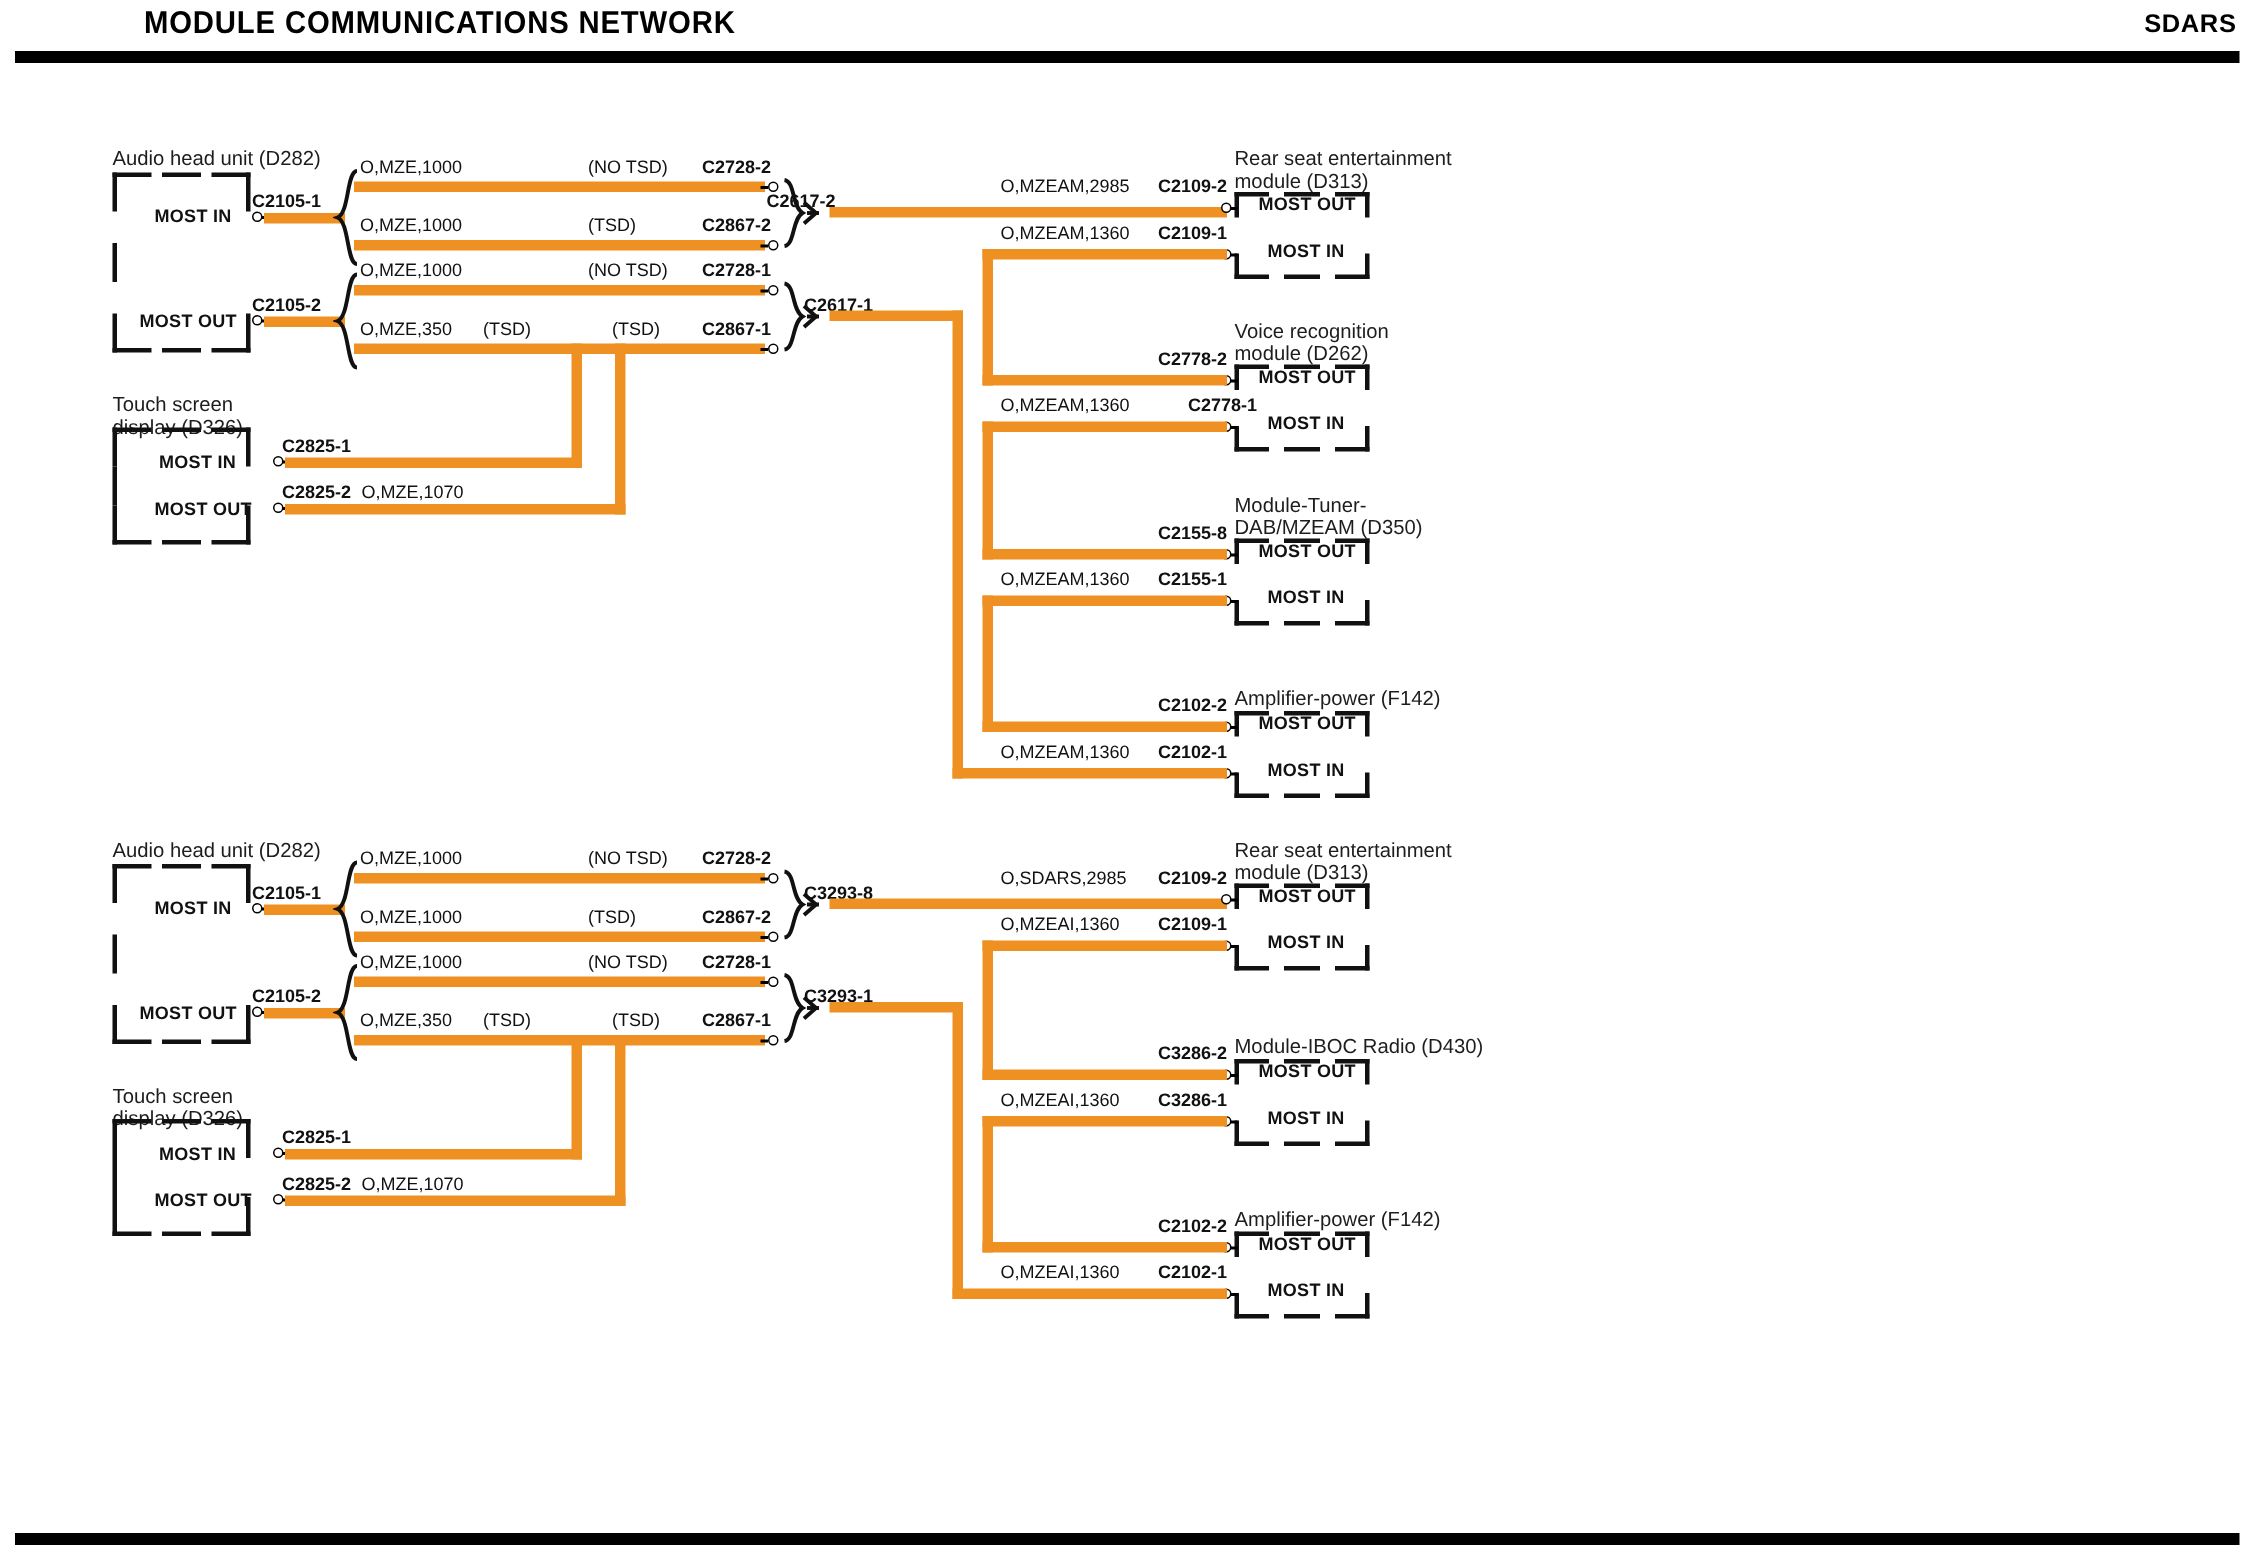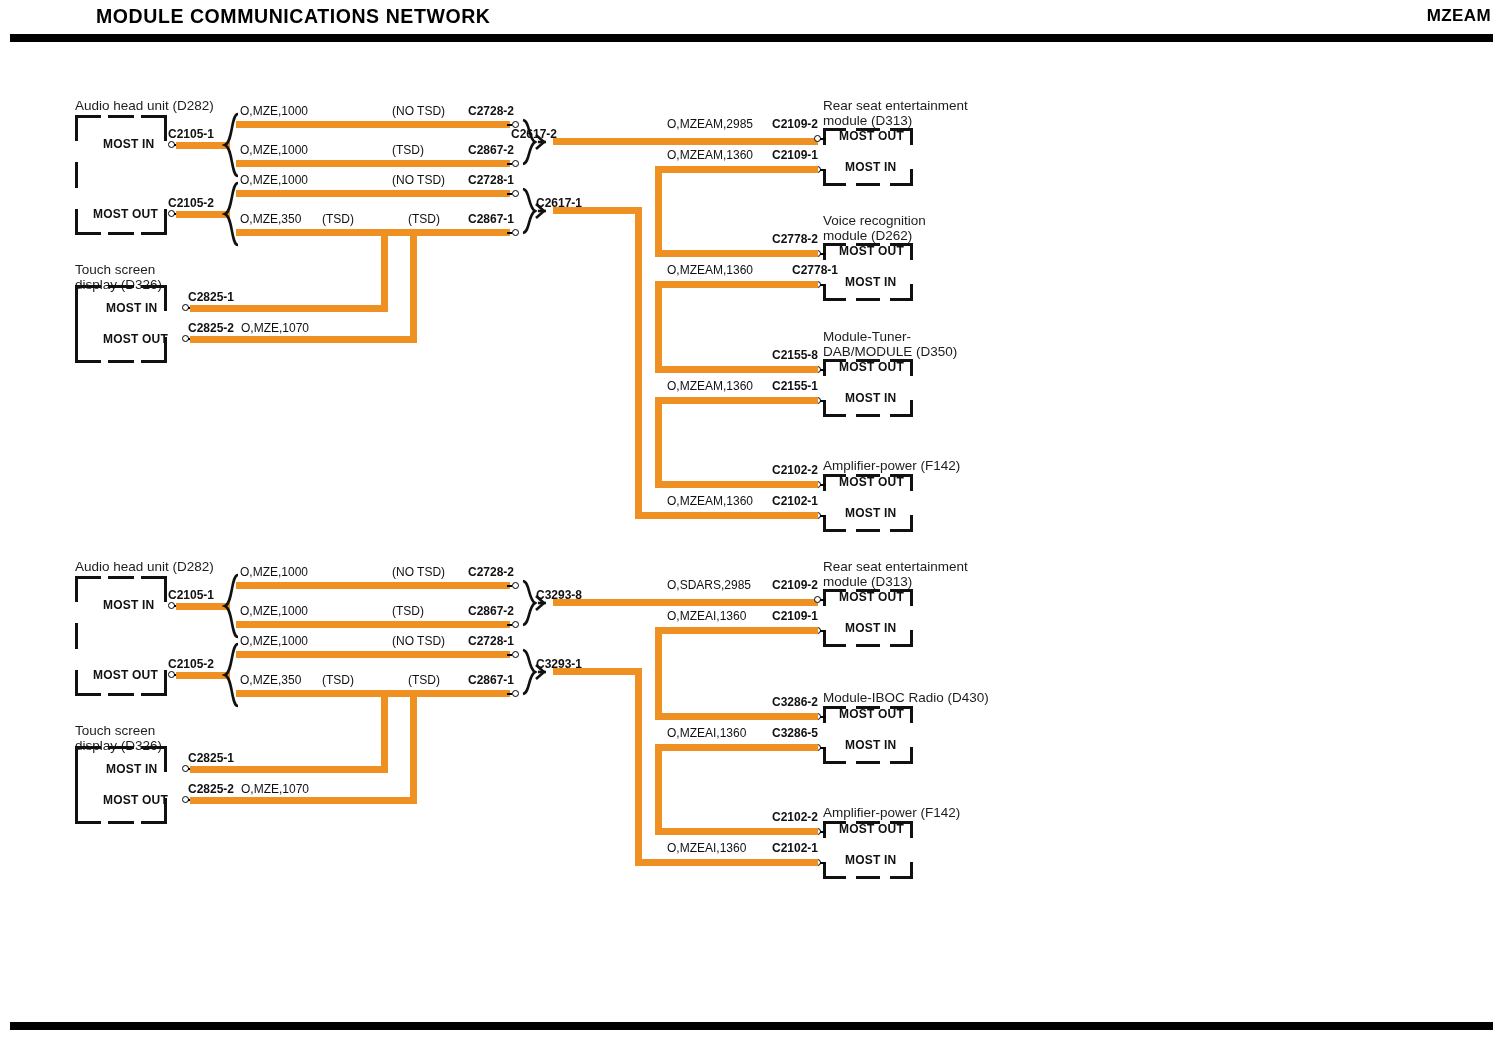--- a/index.html
+++ b/index.html
@@ -46,21 +46,21 @@
   .pin .c{position:absolute;left:2px;top:2px;width:7px;height:7px;border:1.7px solid #000;border-radius:50%;background:#fff;box-sizing:border-box;}
   .pin .s{position:absolute;left:8px;top:5px;width:5px;height:2.4px;background:#000;}
   .pin.rt .s{left:-3px;}
 </style>
 </head>
 <body>
 
 <div id="page">
 
   <div class="hdr-title">MODULE COMMUNICATIONS NETWORK</div>
-  <div class="hdr-right">MZEAM</div>
+  <div class="hdr-right">SDARS</div>
   <div class="rule-top"></div>
   <div class="rule-bottom"></div>
 
   <div id="d1">
       <div style="position: absolute; inset: 0px;">
         <div class="modtitle" style="left: 75px; top: 98px; white-space: pre;">Audio head unit (D282)</div>
         <div class="box" style="left: 75px; top: 115px; width: 92px; height: 120px;">
           <i style="left: 0px; top: 0px; width: 26px; height: 3px; background: rgb(17, 17, 17);"></i>
           <i style="left: 0px; top: 0px; width: 3px; height: 26px; background: rgb(17, 17, 17);"></i>
           <i style="left: 66px; top: 0px; width: 26px; height: 3px; background: rgb(17, 17, 17);"></i>
@@ -191,21 +191,21 @@
           <span class="s"></span>
         </div>
         <div class="port" style="left: 845px; top: 275px;">MOST IN</div>
         <div class="conn" style="left: 792px; top: 263px;">C2778-1</div>
         <div class="pin" style="left: 812px; top: 278.5px;">
           <span class="c"></span>
           <span class="s"></span>
         </div>
         <div class="wirelbl" style="left: 667px; top: 263px;">O,MZEAM,1360</div>
         <div class="modtitle" style="left: 823px; top: 329px; white-space: pre;">Module-Tuner-
-DAB/MODULE (D350)</div>
+DAB/MZEAM (D350)</div>
         <div class="box" style="left: 823px; top: 359px; width: 90px; height: 58px;">
           <i style="left: 0px; top: 0px; width: 23.4px; height: 3px; background: rgb(17, 17, 17);"></i>
           <i style="left: 0px; top: 0px; width: 3px; height: 17.4px; background: rgb(17, 17, 17);"></i>
           <i style="left: 66.6px; top: 0px; width: 23.4px; height: 3px; background: rgb(17, 17, 17);"></i>
           <i style="left: 87px; top: 0px; width: 3px; height: 17.4px; background: rgb(17, 17, 17);"></i>
           <i style="left: 0px; top: 55px; width: 23.4px; height: 3px; background: rgb(17, 17, 17);"></i>
           <i style="left: 0px; top: 40.6px; width: 3px; height: 17.4px; background: rgb(17, 17, 17);"></i>
           <i style="left: 66.6px; top: 55px; width: 23.4px; height: 3px; background: rgb(17, 17, 17);"></i>
           <i style="left: 87px; top: 40.6px; width: 3px; height: 17.4px; background: rgb(17, 17, 17);"></i>
           <i style="left: 33.3px; top: 0px; width: 23.4px; height: 3px; background: rgb(17, 17, 17);"></i>
@@ -422,21 +422,21 @@
           <i style="left: 33.3px; top: 0px; width: 23.4px; height: 3px; background: rgb(17, 17, 17);"></i>
           <i style="left: 33.3px; top: 55px; width: 23.4px; height: 3px; background: rgb(17, 17, 17);"></i>
         </div>
         <div class="port" style="left: 839px; top: 246px;">MOST OUT</div>
         <div class="conn" style="left: 772px; top: 234px;">C3286-2</div>
         <div class="pin" style="left: 812px; top: 249.5px;">
           <span class="c"></span>
           <span class="s"></span>
         </div>
         <div class="port" style="left: 845px; top: 277px;">MOST IN</div>
-        <div class="conn" style="left: 772px; top: 265px;">C3286-5</div>
+        <div class="conn" style="left: 772px; top: 265px;">C3286-1</div>
         <div class="pin" style="left: 812px; top: 280.5px;">
           <span class="c"></span>
           <span class="s"></span>
         </div>
         <div class="wirelbl" style="left: 667px; top: 265px;">O,MZEAI,1360</div>
         <div class="modtitle" style="left: 823px; top: 344px; white-space: pre;">Amplifier-power (F142)</div>
         <div class="box" style="left: 823px; top: 360px; width: 90px; height: 58px;">
           <i style="left: 0px; top: 0px; width: 23.4px; height: 3px; background: rgb(17, 17, 17);"></i>
           <i style="left: 0px; top: 0px; width: 3px; height: 17.4px; background: rgb(17, 17, 17);"></i>
           <i style="left: 66.6px; top: 0px; width: 23.4px; height: 3px; background: rgb(17, 17, 17);"></i>

